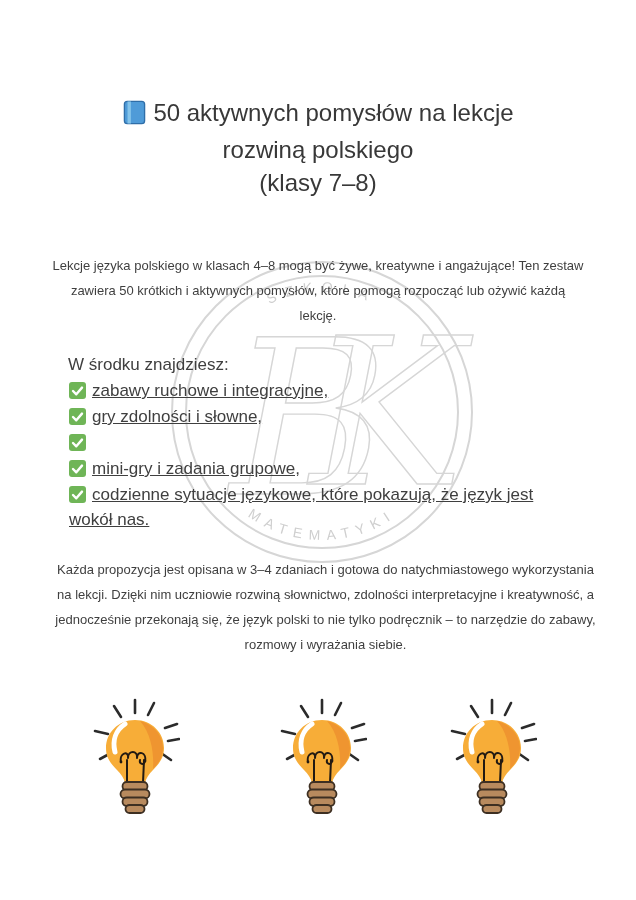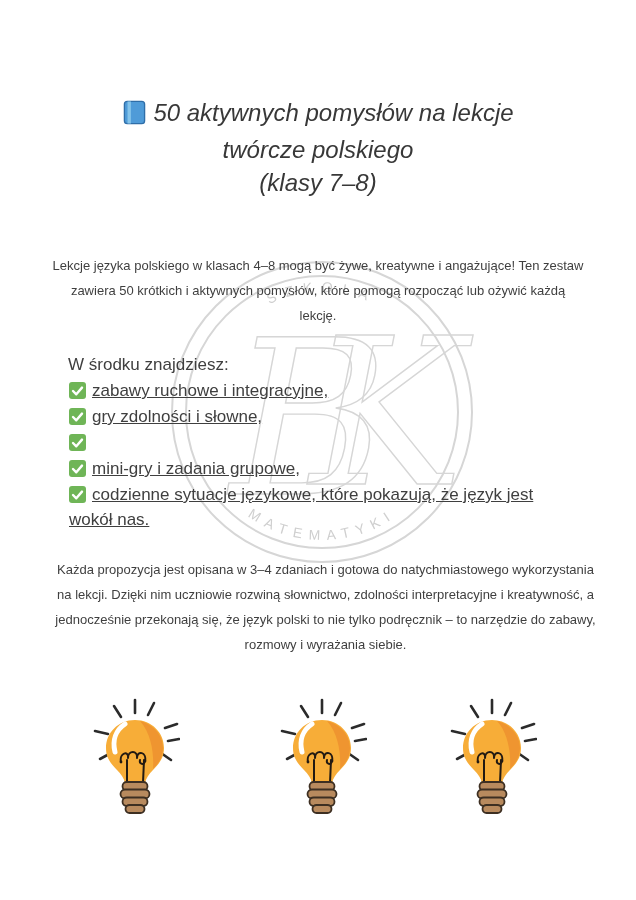--- a/index.html
+++ b/index.html
@@ -39,21 +39,21 @@
   
   .doc-title {
     position: absolute;
     left: 0; right: 0; top: 96px;
     text-align: center;
     font-size: 24px;
     line-height: 33px;
     color: #383838;
     z-index: 2;
   }
-  .title-line { white-space: nowrap; font-style: italic; }
+  .title-line { white-space: nowrap; }
   .book-icon { display: inline-block; vertical-align: -4px; margin-right: 6px; }
 
   .para {
     position: absolute;
     font-size: 13px;
     line-height: 25px;
     z-index: 2;
   }
   .para.centered { text-align: center; }
   #intro-para   { top: 240px; left: 52px; right: 52px; }
@@ -116,21 +116,21 @@
 
   <div class="doc-title">
     <div class="title-line">
       <span class="book-icon">
         <svg width="25" height="25" viewBox="0 0 26 26">
           <rect x="2.5" y="1.5" width="21" height="23" rx="3" fill="var(--book-blue,#4f9bd8)" stroke="var(--book-blue-dark,#2f6ea8)" stroke-width="1.4"></rect>
           <path d="M7.5 1.5 V24.5" stroke="var(--book-blue-light,#85c4ea)" stroke-width="3.5"></path>
         </svg>
       </span><span>50 aktywnych pomysłów na lekcje</span>
     </div>
-    <div class="title-line">twórcze polskiego</div>
+    <div class="title-line">rozwiną polskiego</div>
     <div class="title-line">(klasy 7–8)</div>
   </div>
 
   <p class="para centered" id="intro-para">Lekcje języka polskiego w klasach 4–8 mogą być żywe, kreatywne i angażujące! Ten zestaw zawiera 50 krótkich i aktywnych pomysłów, które pomogą rozpocząć lub ożywić każdą lekcję.</p>
 
   <div class="list-block">
     <div>W środku znajdziesz:</div>
     <div class="list-item">
       <span class="check"><svg width="17" height="17" viewBox="0 0 17 17">
             <rect x="0" y="0" width="17" height="17" rx="3" fill="var(--check-green,#6fb557)"></rect>

